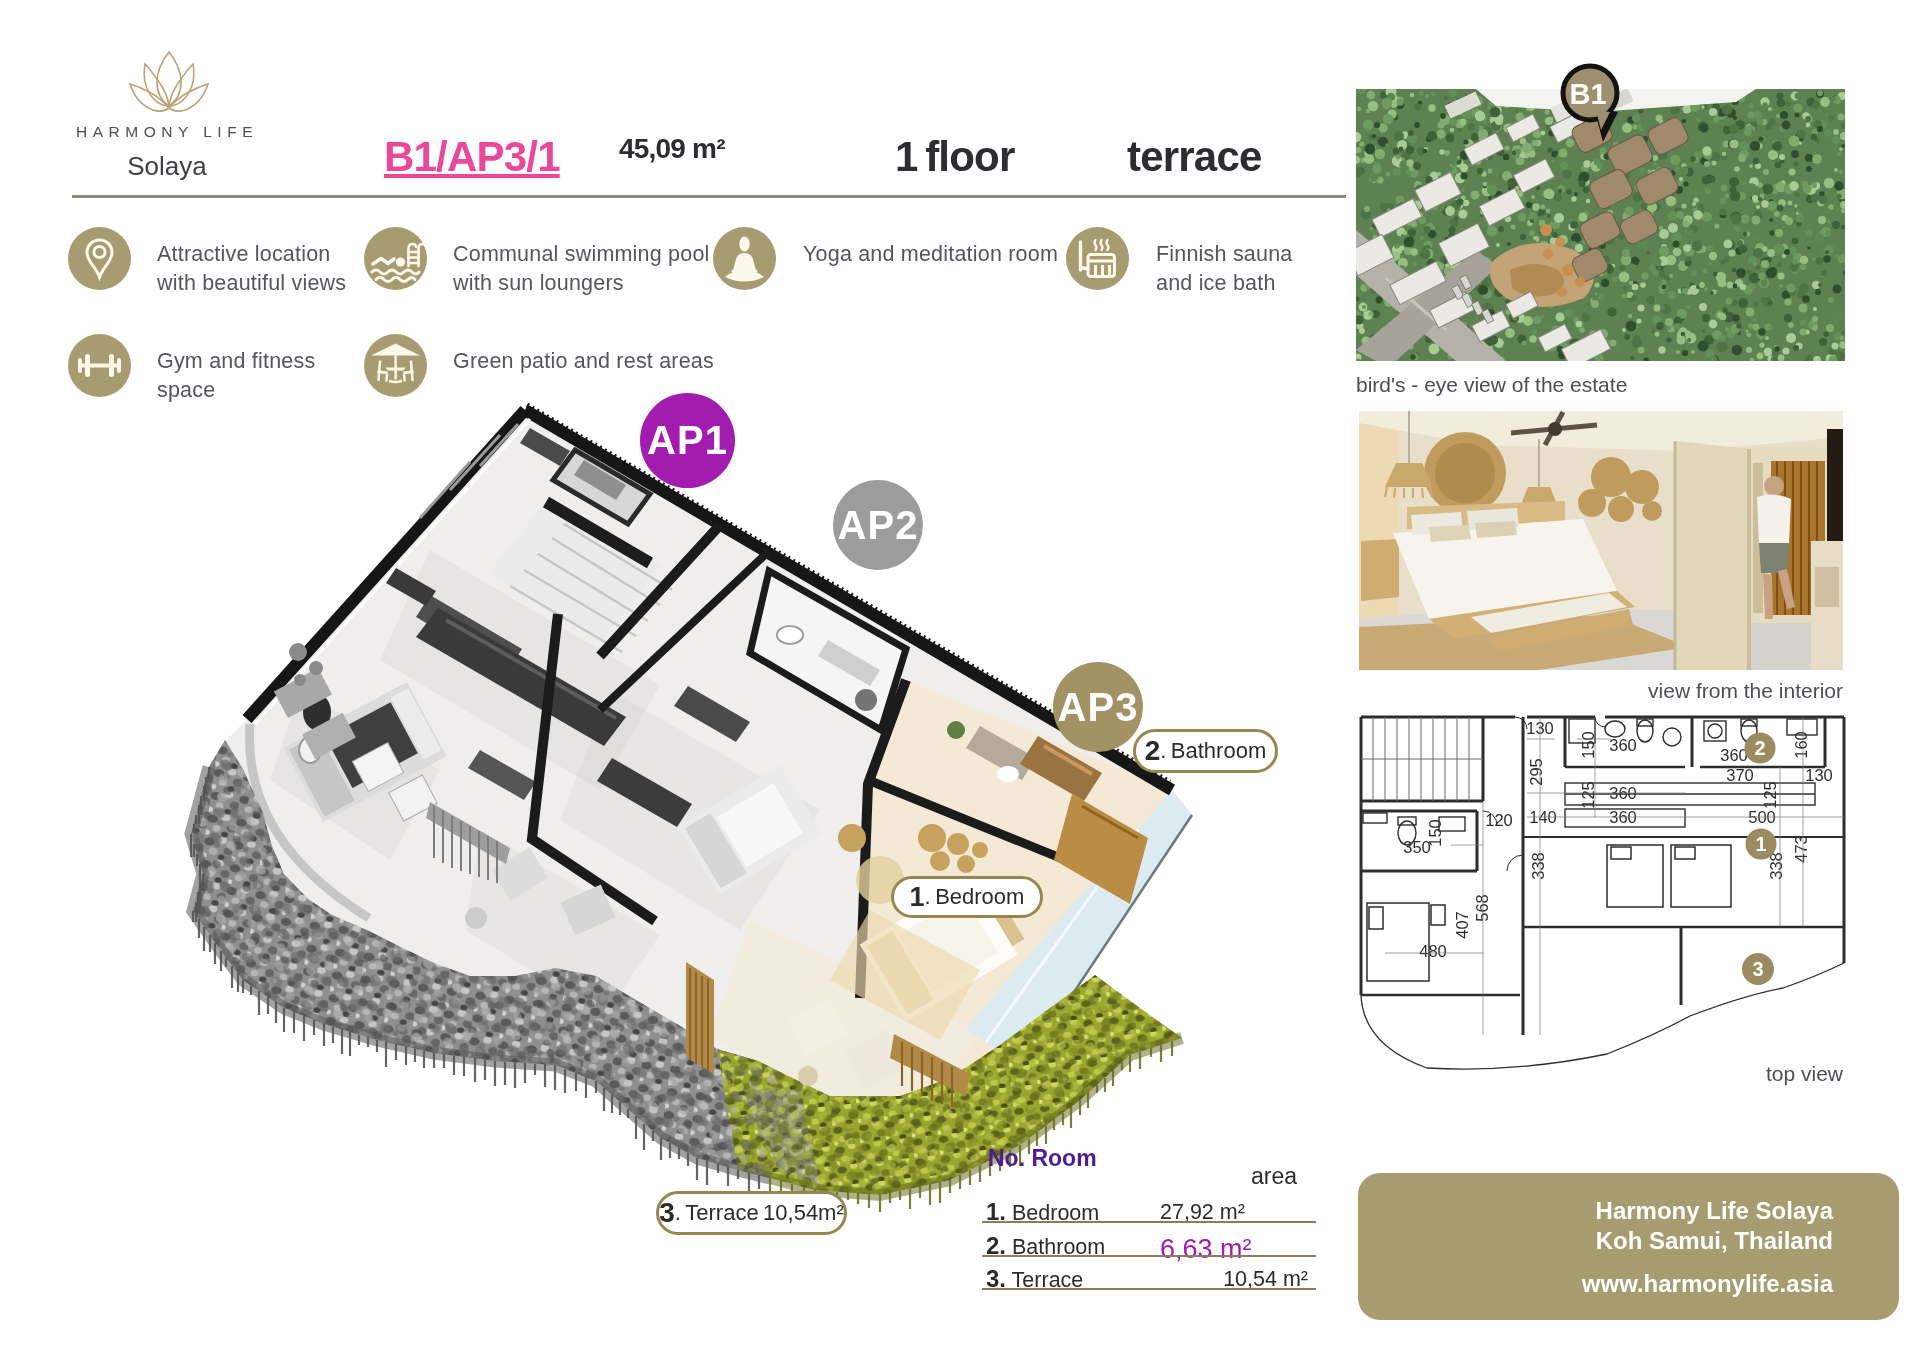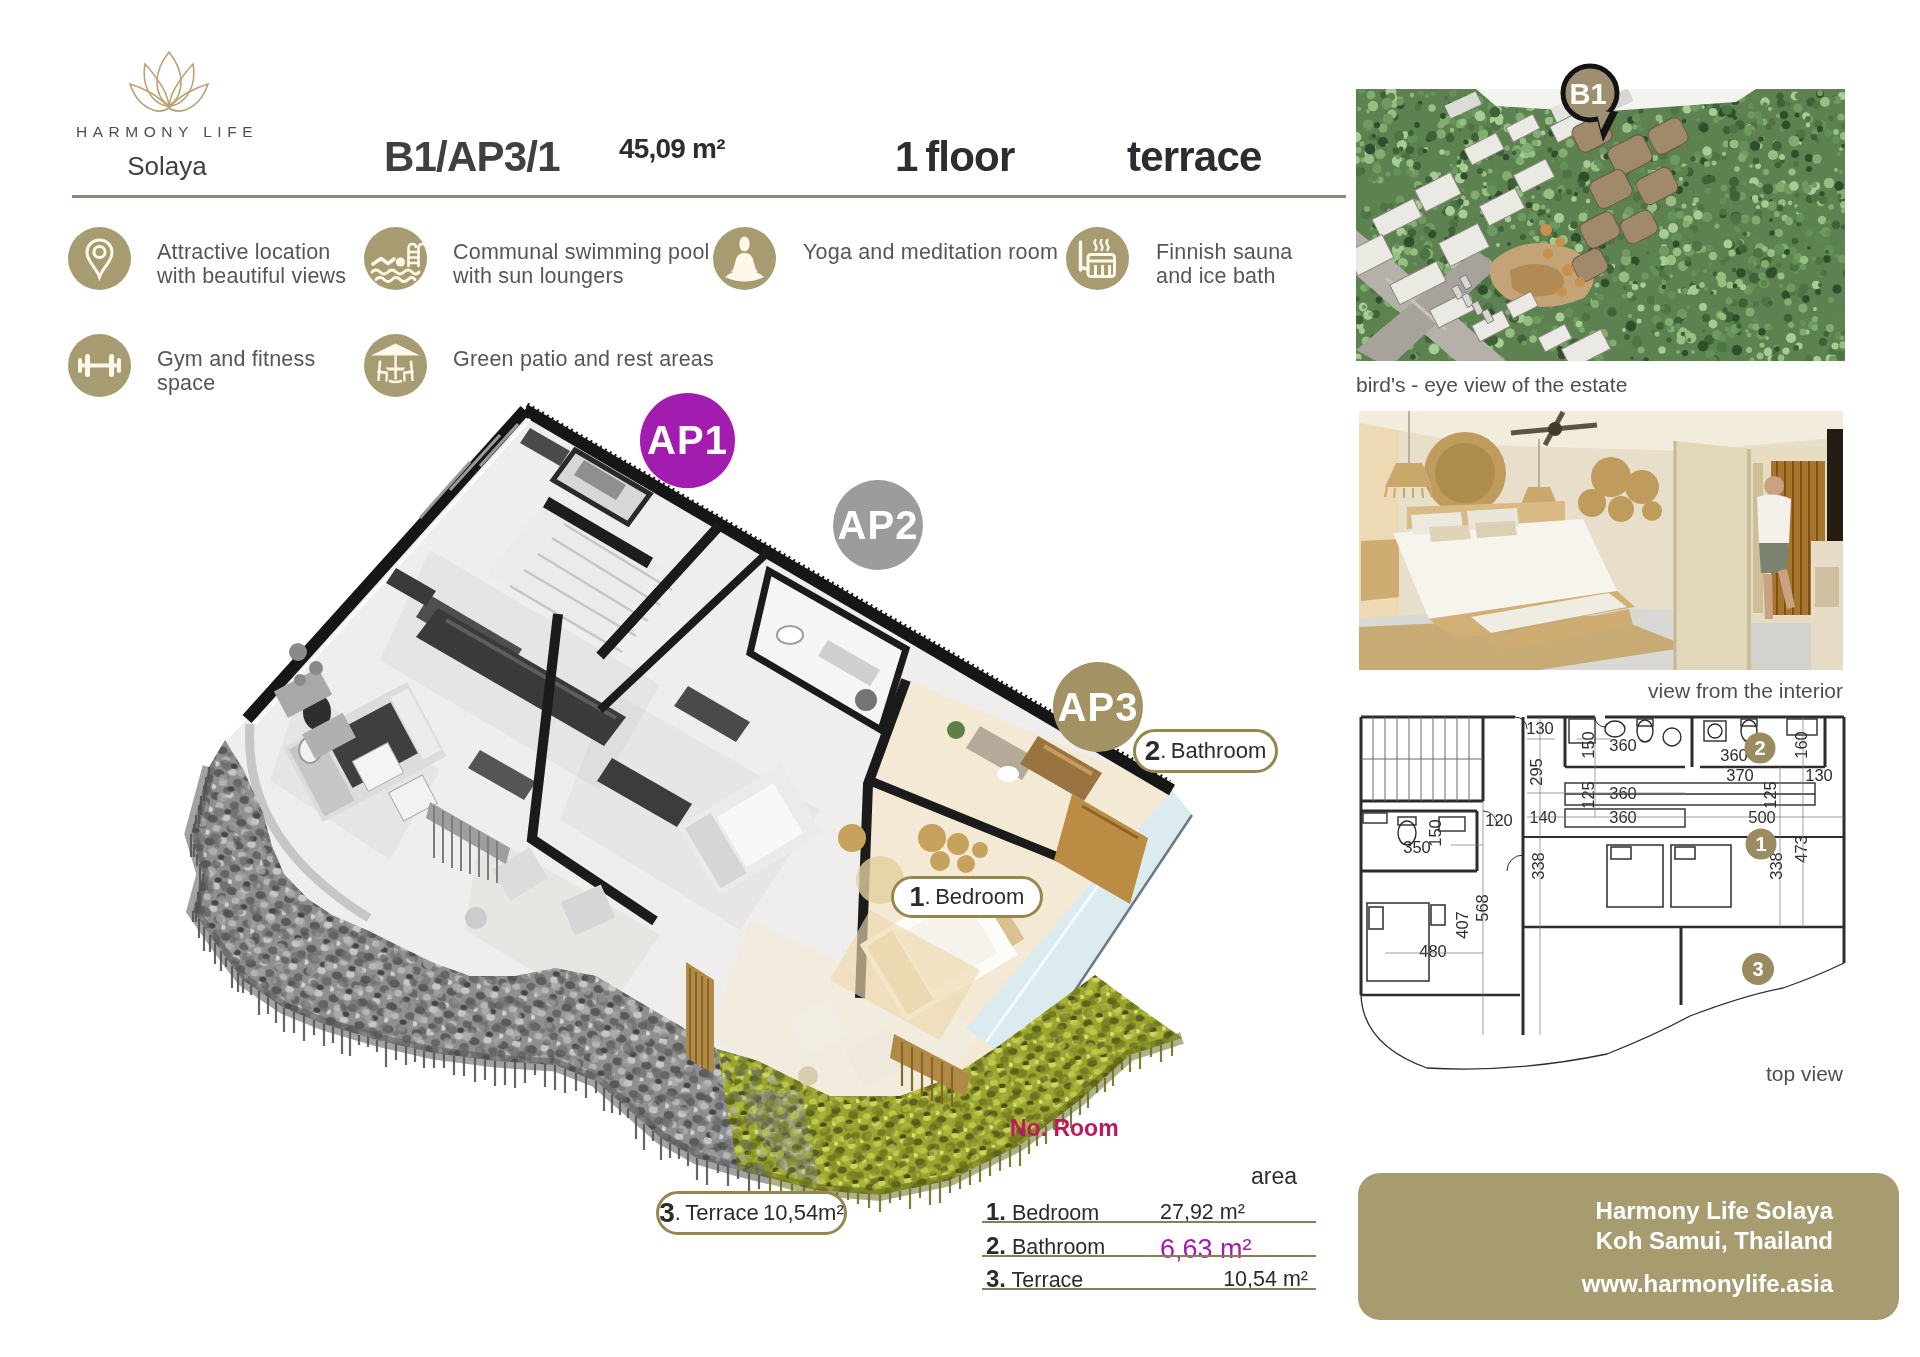--- a/index.html
+++ b/index.html
@@ -1,20 +1,20 @@
 <!DOCTYPE html>
 <html><head>
 <meta charset="utf-8">
 <style>
   html,body{margin:0;padding:0;background:#fff;}
   #page{position:relative;width:1920px;height:1357px;background:#fff;overflow:hidden;
         font-family:"Liberation Sans", sans-serif;}
   .abs{position:absolute;}
   .amen-circ{position:absolute;width:63px;height:63px;border-radius:50%;background:#a79c71;}
-  .amen-txt{position:absolute;font-size:21.5px;line-height:24px;color:#54565c;letter-spacing:0.2px;}
+  .amen-txt{position:absolute;font-size:21.5px;line-height:29px;color:#54565c;letter-spacing:0.2px;}
   .apcirc{position:absolute;border-radius:50%;color:#fff;font-weight:bold;
           display:flex;align-items:center;justify-content:center;font-size:40px;letter-spacing:1px;}
   .pill{position:absolute;background:#fff;border:3px solid #96874f;border-radius:22px;
         display:flex;align-items:center;justify-content:center;color:#2b2b2b;white-space:nowrap;}
   .cap{position:absolute;font-size:21px;color:#4c4e52;}
 </style>
 </head>
 <body>
 <div id="page">
 
@@ -25,21 +25,21 @@
       <path d="M65 14 C67 26 65 38 58 47 C53 53 46 56 41 56 C42 48 45 40 51 32 C55 26 60 19 65 14 Z"></path>
       <path d="M2 34 C6 46 14 56 25 60 C31 62 37 61 41 58 C36 52 30 47 23 43 C16 39 9 36 2 34 Z"></path>
       <path d="M80 34 C76 46 68 56 57 60 C51 62 45 61 41 58 C46 52 52 47 59 43 C66 39 73 36 80 34 Z"></path>
     </g>
   </svg>
 
   <div class="abs" style="left:60px;top:123px;width:214px;text-align:center;font-size:15.5px;letter-spacing:5.5px;color:#4e4e4e;">HARMONY LIFE</div>
 
   <div class="abs" style="left:60px;top:151px;width:214px;text-align:center;font-size:26px;color:#3f4044;">Solaya</div>
 
-  <div class="abs" style="left:384px;top:133px;font-size:42px;letter-spacing:-0.8px;font-weight:bold;color:#404040;">B1/AP3/1</div>
+  <div class="abs" style="left:384px;top:133px;font-size:42px;letter-spacing:-0.8px;font-weight:bold;color:#ec4899;text-decoration:underline;">B1/AP3/1</div>
 
   <div class="abs" style="left:619px;top:133px;font-size:28px;letter-spacing:-0.8px;font-weight:bold;color:#2c2d30;">45,09 m²</div>
 
   <div class="abs" style="left:895px;top:133px;font-size:42px;letter-spacing:-0.8px;font-weight:600;color:#2c2d30;">1 floor</div>
 
   <div class="abs" style="left:1127px;top:133px;font-size:42px;letter-spacing:-0.8px;font-weight:600;color:#2c2d30;">terrace</div>
 
   <div class="abs" style="left:72px;top:195px;width:1274px;height:2.5px;background:#8e887c;"></div>
 
   <div class="amen-circ" style="left:68px;top:227px;"></div>
@@ -2255,21 +2255,21 @@
       <path d="M240 12 A10 10 0 0 0 250 22"></path>
       <path d="M128 106 A14 14 0 0 1 142 120"></path>
       <path d="M168 150 A16 16 0 0 0 152 166"></path>
     </g>
 
     <path d="M6 290 Q8 340 72 363 Q160 368 252 349 Q300 330 335 311 Q390 290 428 283 Q460 272 489 258" stroke="#2d2d2d" stroke-width="1.3" fill="none"></path>
   </svg>
 
   <div class="cap" style="left:1359px;top:1062px;width:484px;text-align:right;">top view</div>
 
-  <div class="abs" style="left:988px;top:1115px;font-size:23px;font-weight:600;color:#be185d;margin-left:22px;">No. Room</div>
+  <div class="abs" style="left:988px;top:1145px;font-size:23px;font-weight:600;color:#4c1d95;">No. Room</div>
   <div class="abs" style="left:1251px;top:1163px;font-size:23px;color:#2e2e30;">area</div>
 
   <div class="abs" style="left:986px;top:1198px;font-size:21.5px;color:#2b2b2b;"><b style="font-size:24px;">1.</b> Bedroom</div>
   <div class="abs" style="left:1160px;top:1200px;width:148px;text-align:left;font-size:21.5px;color:#2b2b2b;">27,92 m²</div>
   <div class="abs" style="left:982px;top:1221px;width:334px;height:2.4px;background:#8a7d57;"></div>
 
   <div class="abs" style="left:986px;top:1232px;font-size:21.5px;color:#2b2b2b;"><b style="font-size:24px;">2.</b> Bathroom</div>
   <div class="abs" style="left:1160px;top:1234px;width:148px;font-size:27px;color:#a21caf;">6,63 m²</div>
   <div class="abs" style="left:982px;top:1255px;width:334px;height:2.4px;background:#8a7d57;"></div>
 

